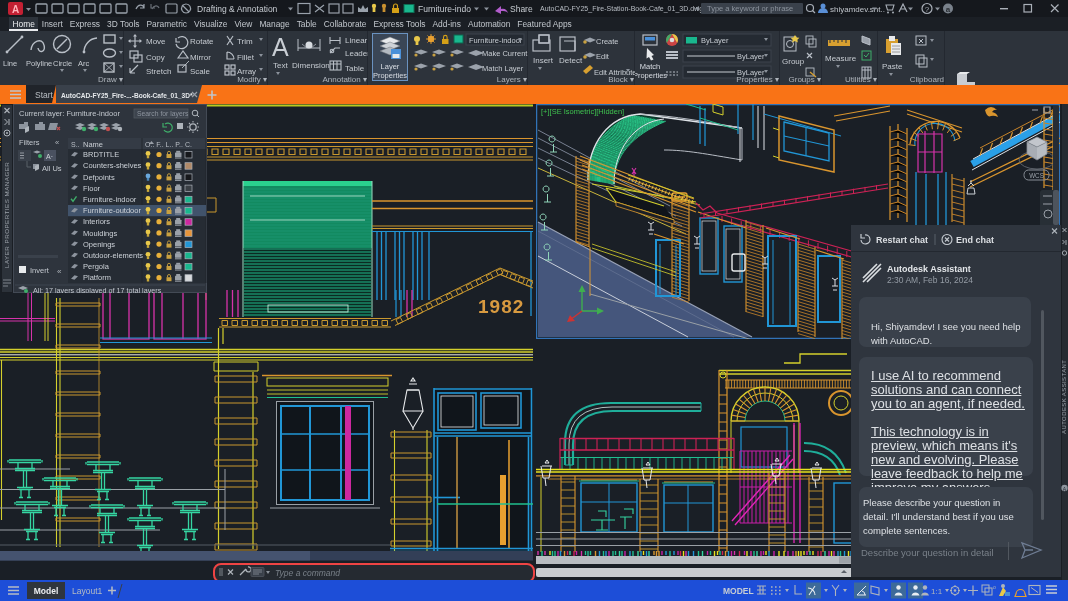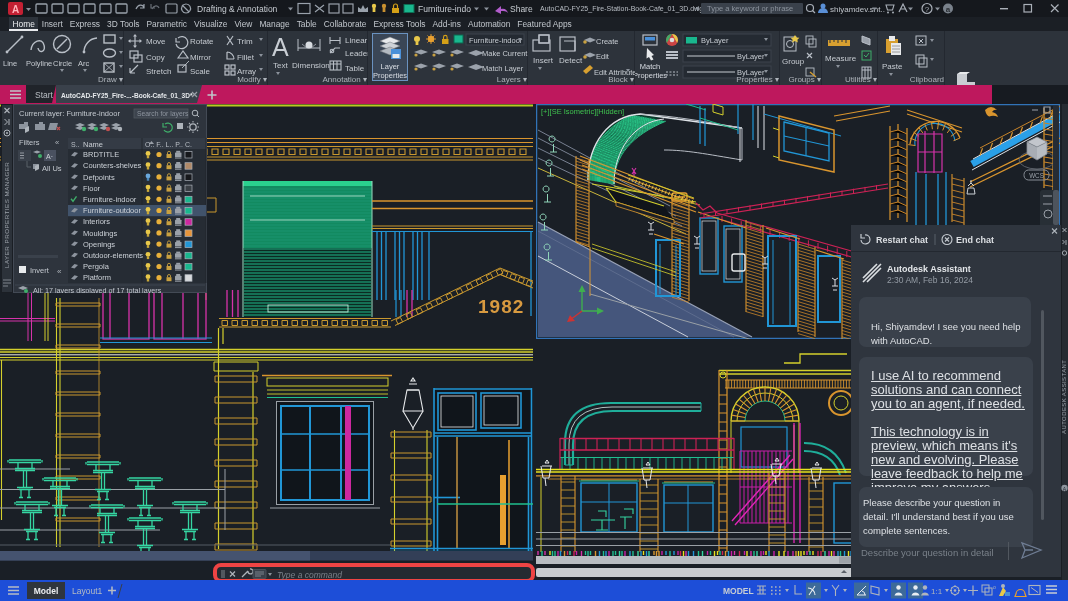--- a/index.html
+++ b/index.html
@@ -1,21 +1,21 @@
 <!DOCTYPE html>
 <html><head><meta charset="utf-8"><style>
 *{margin:0;padding:0;box-sizing:border-box;font-family:"Liberation Sans",sans-serif;}
 html,body{width:1068px;height:601px;overflow:hidden;}
 body{background:#171b21;position:relative;}
 .abs{position:absolute;}
 svg{display:block;position:absolute;}
 #titlebar{left:0;top:0;width:1068px;height:17px;background:#15181d;}
 #ribtabs{left:0;top:17px;width:1068px;height:14px;background:#1b1f25;color:#c2c7cd;font-size:8.4px;}
 #ribbon{left:0;top:31px;width:1068px;height:54px;background:#2d333b;}
-#filetabs{left:0;top:85px;width:992px;height:19px;background:#be185d;}
+#filetabs{left:0;top:85px;width:1068px;height:19px;background:#f97316;}
 #statusbar{left:0;top:580px;width:1068px;height:21px;background:#1d4ed8;}
 .rtab{display:inline-block;padding:1px 3.5px;height:14px;line-height:12px;}
 .panel{position:absolute;top:0;height:54px;border-right:1px solid #232830;}
 .plabel{position:absolute;bottom:1px;width:100%;text-align:right;font-size:8px;color:#aeb4bb;white-space:nowrap;}
 </style></head><body>
 <div id="titlebar" class="abs">
 <svg style="left:0;top:0" width="1068" height="17">
  <rect x="8" y="2" width="15" height="13" rx="2" fill="#c32033"></rect>
  <text x="15.5" y="12.5" fill="#ffb3bb" font-size="10" font-weight="bold" text-anchor="middle">A</text>
  <path d="M26 8 l5 0 l-2.5 3 z" fill="#8b929b"></path>
@@ -938,21 +938,21 @@
 <svg style="left:1061px;top:104px" width="7" height="476">
  <path d="M1.5 124 l4 4 m0 -4 l-4 4" stroke="#aeb4bb" stroke-width="1"></path>
  <path d="M1.5 136 l2 2 l-2 2 M5 136 v5" stroke="#aeb4bb" stroke-width="0.9" fill="none"></path>
  <circle cx="3.5" cy="149" r="2.2" fill="none" stroke="#aeb4bb" stroke-width="0.9"></circle>
  <text x="0" y="325" fill="#9ba1a9" font-size="6" transform="rotate(-90 5 325)" letter-spacing="0.4">AUTODESK ASSISTANT</text>
  <circle cx="3.5" cy="384" r="3.2" fill="#8d949e"></circle>
     <text x="3.5" y="386.5" fill="#262b32" font-size="5" text-anchor="middle">A</text>
 </svg>
 <div class="abs" style="left:1053px;top:106px;width:6px;height:119px;background:#262c34;"></div>
 <div class="abs" style="left:1053px;top:190px;width:6px;height:35px;background:#4d545d;border-radius:2px;"></div>
-<div class="abs" style="left:213px;top:563px;width:322px;height:20px;background:#252a31;border:4px solid #ef4444;border-radius:8px;">
+<div class="abs" style="left:213px;top:563px;width:322px;height:20px;background:#252a31;border:2px solid #ef4444;border-radius:8px;">
 <svg style="left:0;top:0;position:absolute" width="322" height="15">
  <path d="M5 3 v8 M7 3 v8" stroke="#7e848c" stroke-width="1"></path>
  <path d="M13 4.5 l5 5 m0 -5 l-5 5" stroke="#aeb4bb" stroke-width="1.2"></path>
  <path d="M25 10 l6 -6 m0 0 a2.5 2.5 0 1 0 2 -2" stroke="#aeb4bb" stroke-width="1.3" fill="none"></path>
  <rect x="36" y="2.5" width="13" height="9" rx="1" fill="#39404a" stroke="#50575f" stroke-width="0.8"></rect>
  <path d="M38 5 h9 M38 7 h9 M38 9 h6" stroke="#8d949e" stroke-width="0.8"></path>
  <path d="M51 6 l4 0 l-2 3 z" fill="#8b929b"></path>
  <text x="60" y="10.5" fill="#798089" font-size="8.5" font-style="italic">Type a command</text>
 </svg>
 </div>

